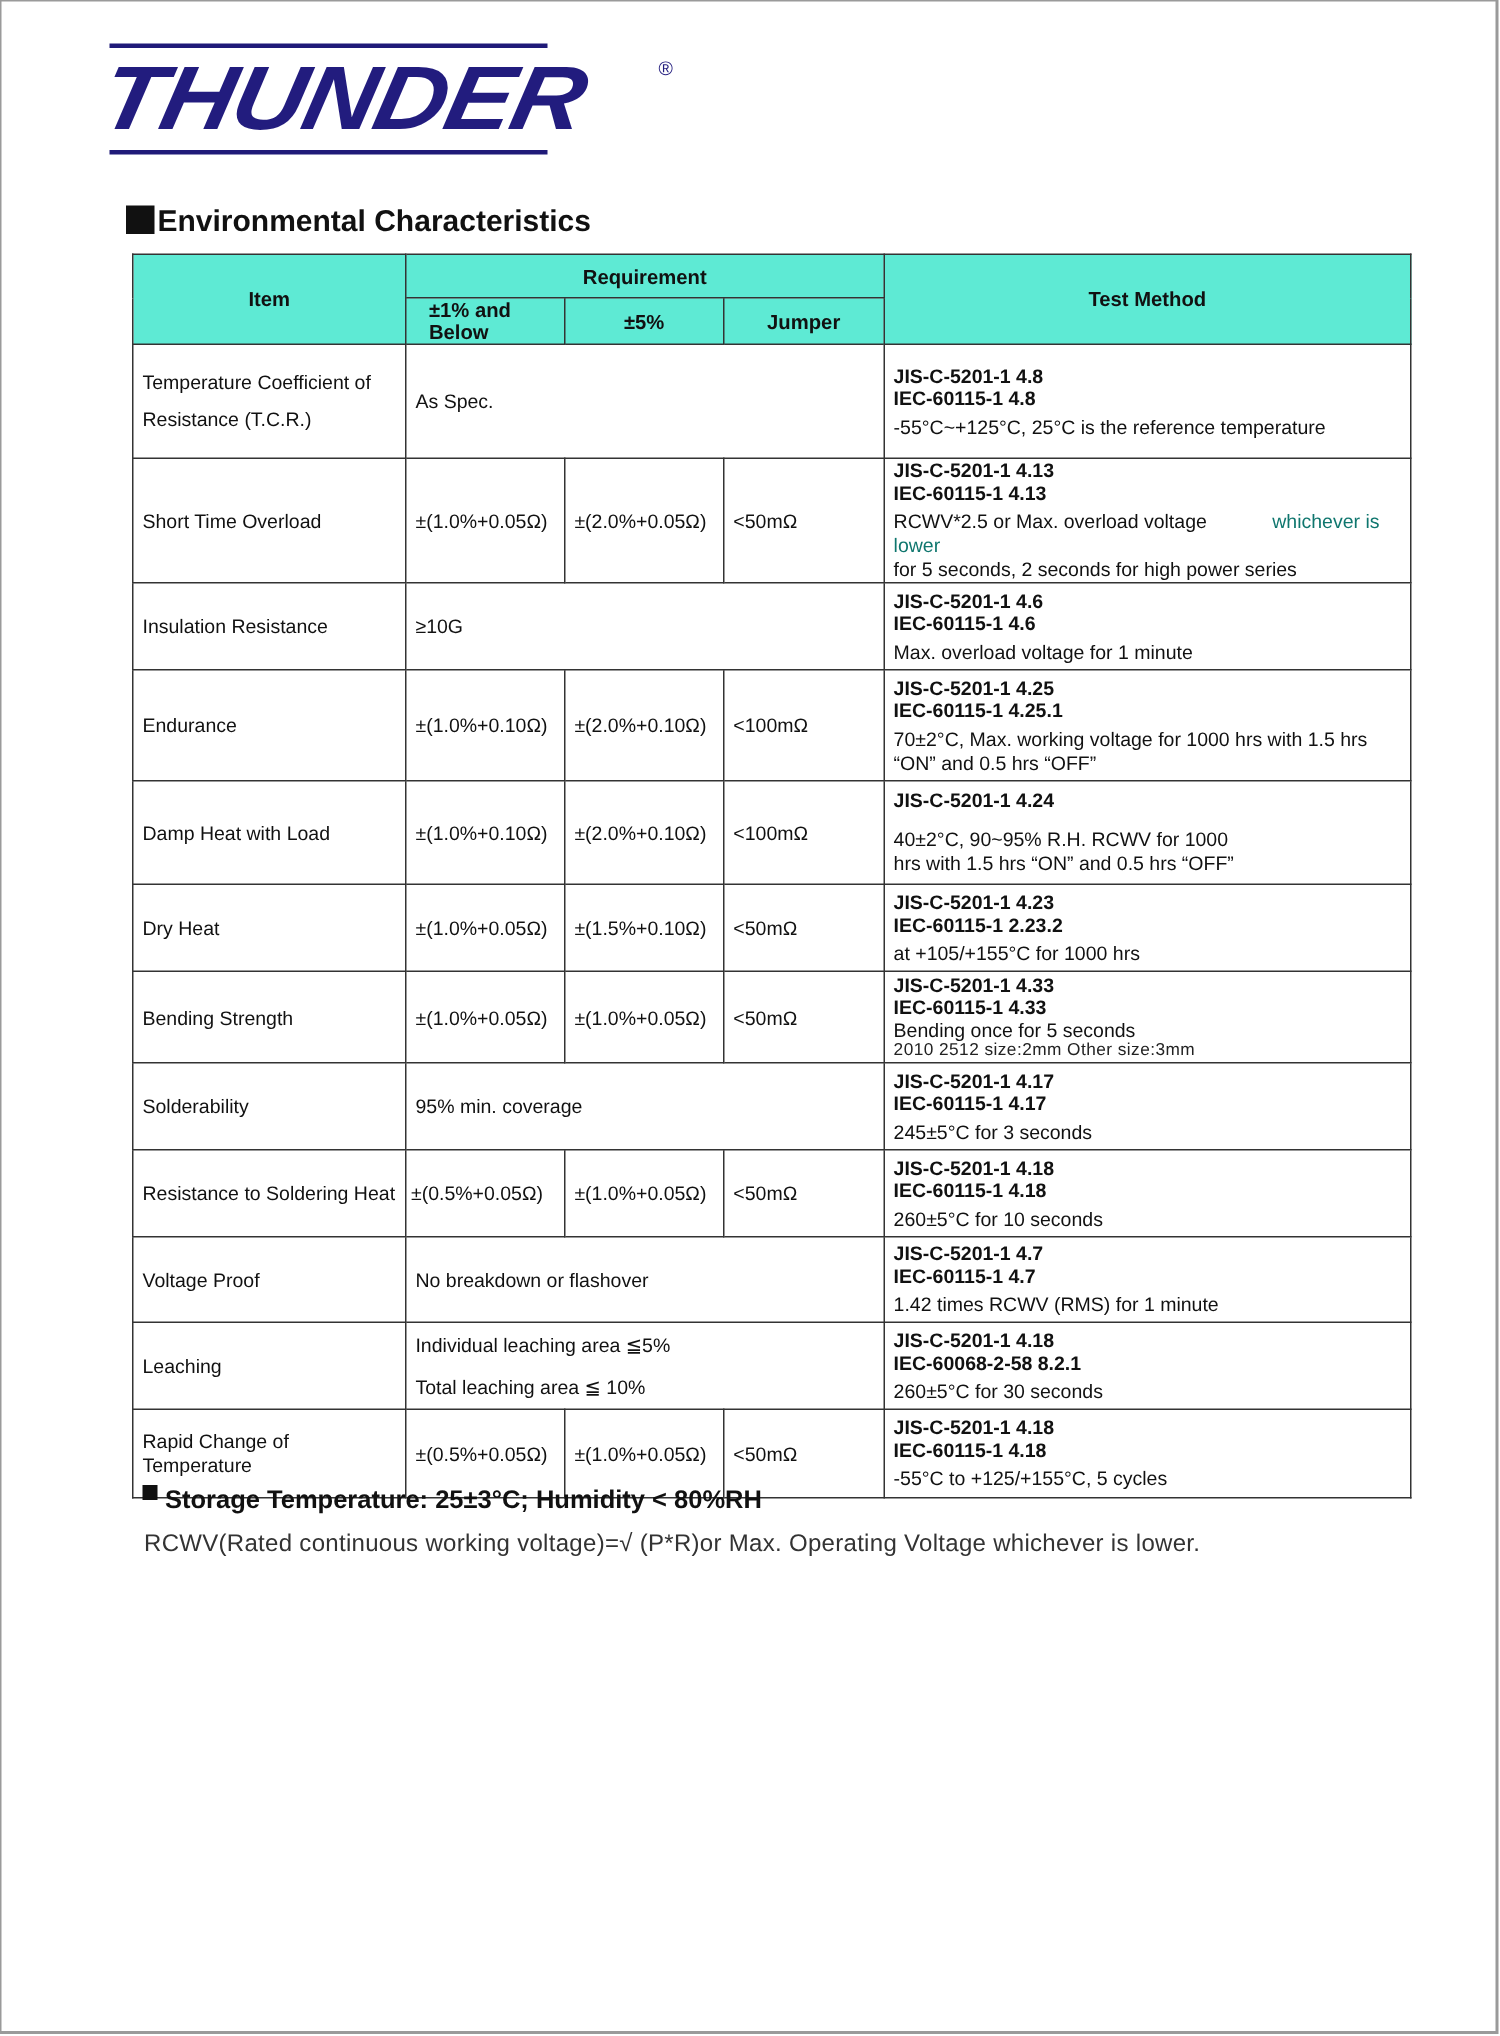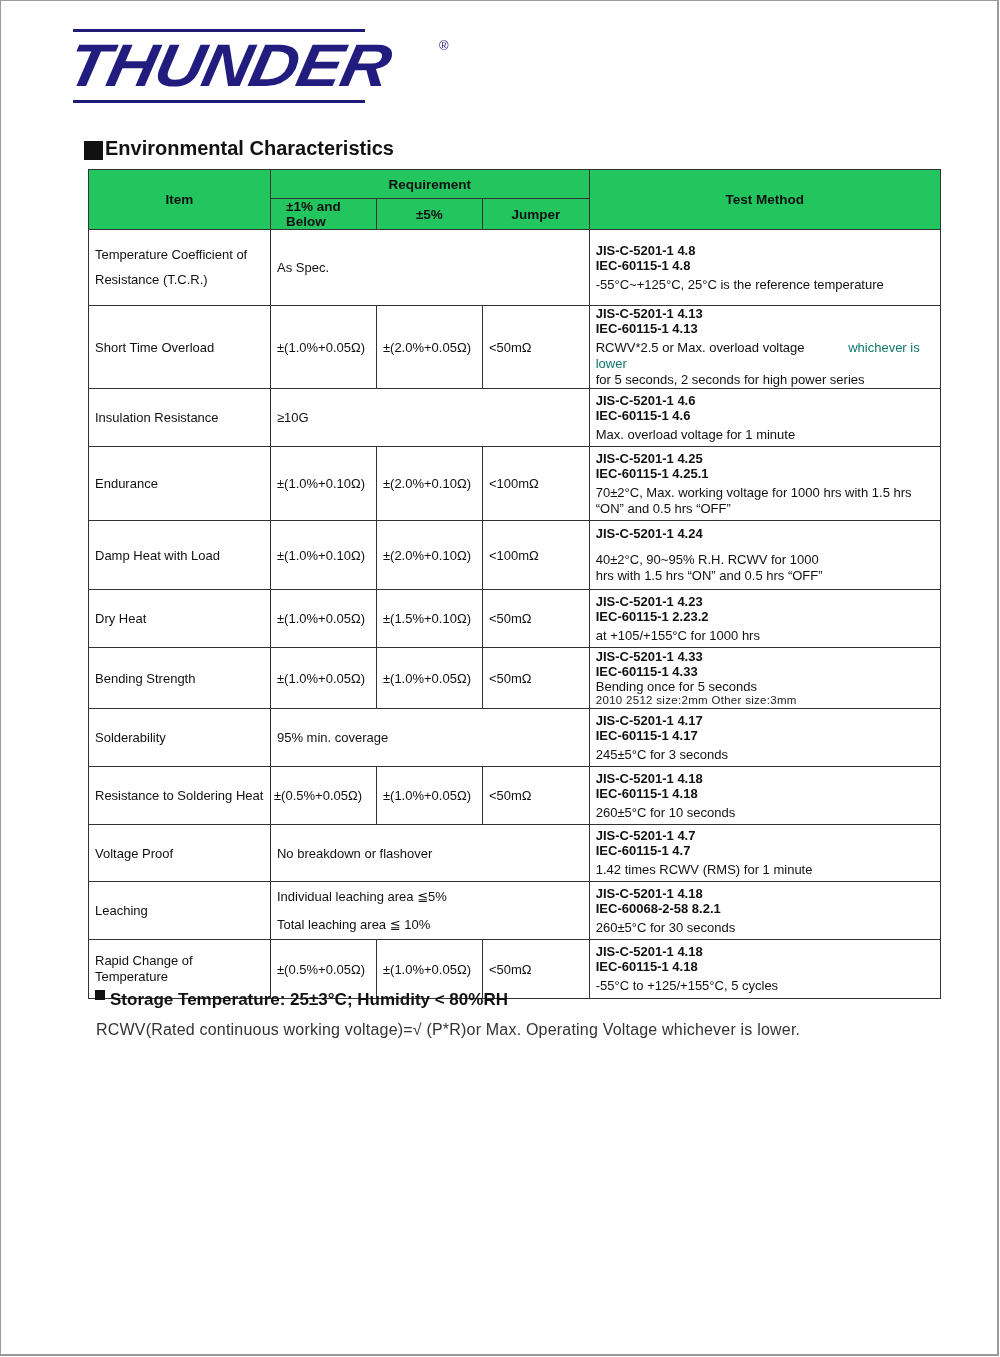--- a/index.html
+++ b/index.html
@@ -4,25 +4,25 @@
 <style>
   html, body { margin: 0; padding: 0; background: #ffffff; }
   body { width: 1000px; height: 1357px; position: relative; overflow: hidden; font-family: "Liberation Sans", sans-serif; color: #111; }
   .page-frame { position: absolute; left: 0; top: 0; width: 996px; height: 1353px; border: 2px solid #9a9a9a; border-top-width: 1px; border-left-width: 1px; }
   .logo { position: absolute; left: 73px; top: 29px; width: 310px; height: 76px; }
   .logo .rule { position: absolute; left: 0; width: 292px; height: 3px; background: #1f1a78; }
   .logo .rule.top { top: 0; }
   .logo .rule.bottom { top: 71px; }
   .logo .word { position: absolute; left: 2px; top: 6px; font-family: "Liberation Sans", sans-serif; font-weight: bold; font-style: italic; font-size: 60px; letter-spacing: -1px; color: #221c7e; transform: skewX(-12deg) scaleX(1.12); transform-origin: left top; line-height: 62px; }
   .logo .reg { position: absolute; left: 366px; top: 9px; font-size: 13px; color: #221c7e; }
-  .section-title { position: absolute; left: 84px; top: 137px; font-size: 20px; font-weight: bold; color: #111; display: flex; align-items: flex-end; }
+  .section-title { position: absolute; left: 84px; top: 137px; font-size: 20px; font-weight: bold; color: #111; display: flex; align-items: flex-start; }
   .section-title .square { display: inline-block; width: 19px; height: 19px; background: #111; margin-right: 2px; }
   table.env { position: absolute; left: 88px; top: 169px; width: 853px; border-collapse: collapse; font-size: 13px; }
   table.env td, table.env th { border: 1.5px solid #333; padding: 0 6px; vertical-align: middle; }
-  table.env th { background: #22c55e; font-weight: bold; font-size: 13.5px; text-align: center; }
+  table.env th { background: #5eead4; font-weight: bold; font-size: 13.5px; text-align: center; }
   .tm-std { font-weight: bold; line-height: 15px; }
   .tm-desc { line-height: 16px; margin-top: 4px; }
   .tm-desc.tight { margin-top: 0; }
   .tm-small { font-size: 11.5px; letter-spacing: 0.3px; color: #222; line-height: 13px; }
   .gray { color: #0f766e; margin-left: 40px; }
   .footnote { position: absolute; left: 96px; top: 1021px; font-size: 16px; color: #333; letter-spacing: 0.2px; }
   .storage { position: absolute; left: 95px; top: 990px; font-size: 17px; font-weight: bold; display: flex; align-items: flex-start; }
   .storage .square { display: inline-block; width: 10px; height: 10px; background: #111; margin-right: 5px; }
   .lead-line { display: block; line-height: 28px; }
 </style>

